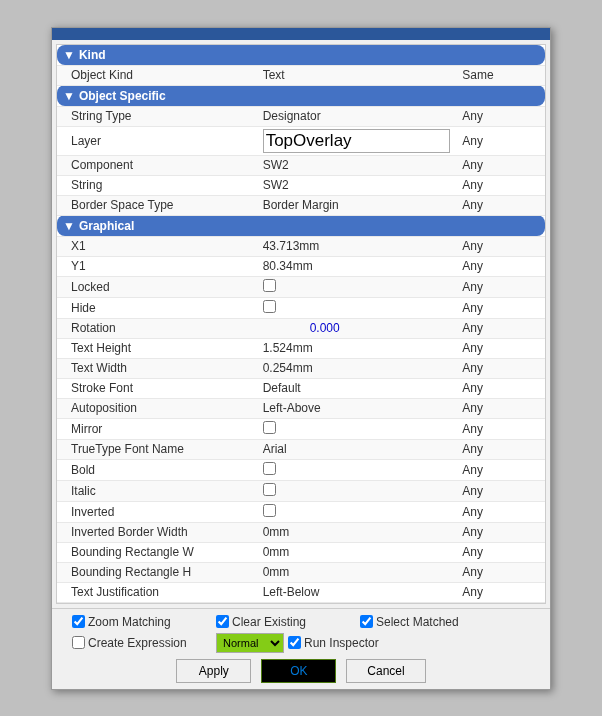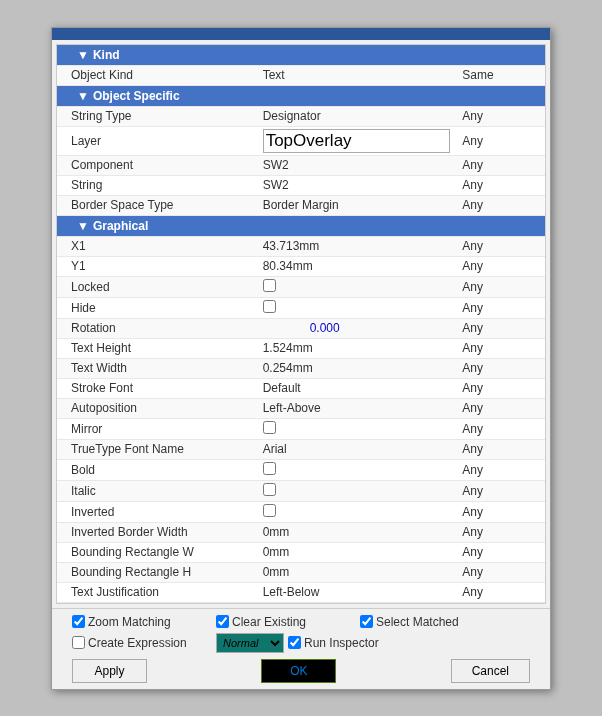--- a/index.html
+++ b/index.html
@@ -56,21 +56,22 @@
     }
     table tr td {
       padding: 2px 6px;
       border-bottom: 1px solid #e8e8e8;
       height: 20px;
     }
     .section-header td {
       background: #4472c4;
       color: white;
       font-weight: bold;
-      padding: 3px 20px;
+      padding: 3px 6px;
+      border-radius: 8px;
     }
     .section-header .expand-icon {
       margin-right: 4px;
     }
     .col-label {
       width: 180px;
       color: #333;
       padding-left: 14px;
     }
     .col-value {
@@ -111,21 +112,21 @@
       gap: 3px;
       min-width: 140px;
     }
     .footer-checkbox-item label {
       font-size: 12px;
       color: #333;
       cursor: pointer;
     }
     .footer-buttons {
       display: flex;
-      justify-content: space-between;
+      justify-content: center;
       gap: 10px;
       margin-top: 4px;
     }
     .btn {
       padding: 4px 20px;
       font-size: 12px;
       border: 1px solid #aaa;
       background: #f0f0f0;
       cursor: pointer;
       min-width: 75px;
@@ -133,22 +134,21 @@
     .btn-ok {
       background: #000000;
       border: 1px solid #4d7c0f;
       color: #0078d7;
     }
     .select-normal {
       font-size: 11px;
       padding: 1px 2px;
       height: 20px;
       border: 1px solid #aaa;
-      background: #0f766e;
-      font-style: italic;
+      background: #84cc16;
     }
   </style>
 </head>
 <body>
 
 <div class="dialog">
   <div class="title-bar">
     <span></span>
     <button class="title-bar-close"></button>
   </div>

